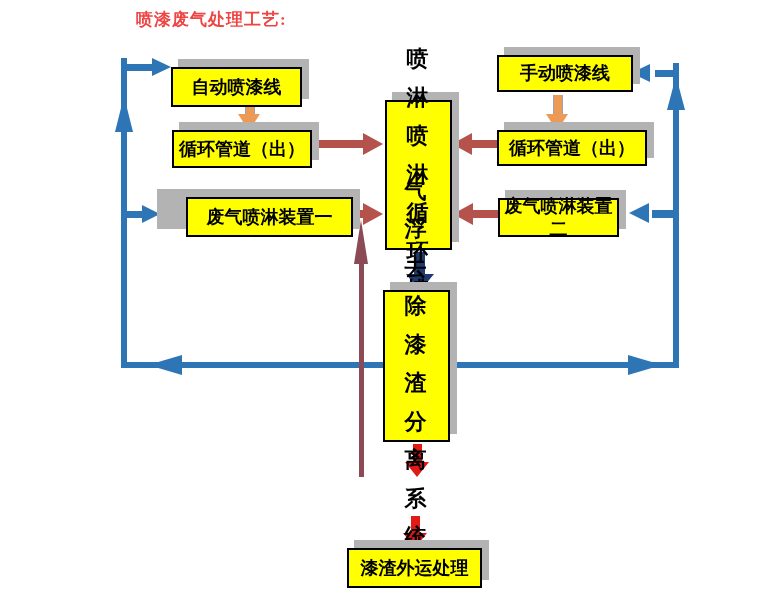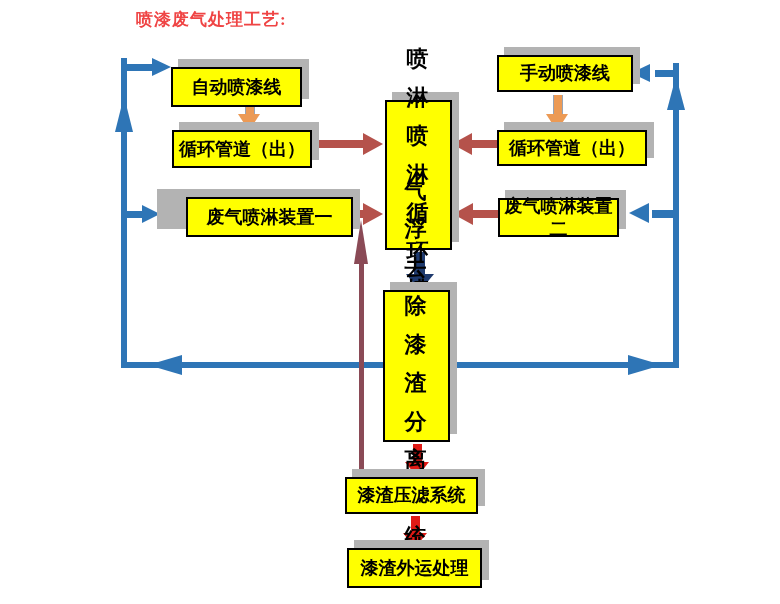--- a/index.html
+++ b/index.html
@@ -133,23 +133,19 @@
 
   <div class="node tall" style="left:383px;top:290px;width:67px;height:152px;font-family:Liberation Mono, monospace;">
     <div class="shadow"></div>
     <div class="face">气浮
 去除
 漆渣
 分离
 系统</div>
   </div>
 
-  <div class="node" style="left:345px;top:477px;width:133px;height:37px;">
-    <div class="shadow"></div>
-    <div class="face">漆渣压滤系统</div>
-  </div>
 
   <div class="node" style="left:347px;top:548px;width:135px;height:40px;">
     <div class="shadow"></div>
     <div class="face">漆渣外运处理</div>
   </div>
 
 </div>
 
 </body></html>

